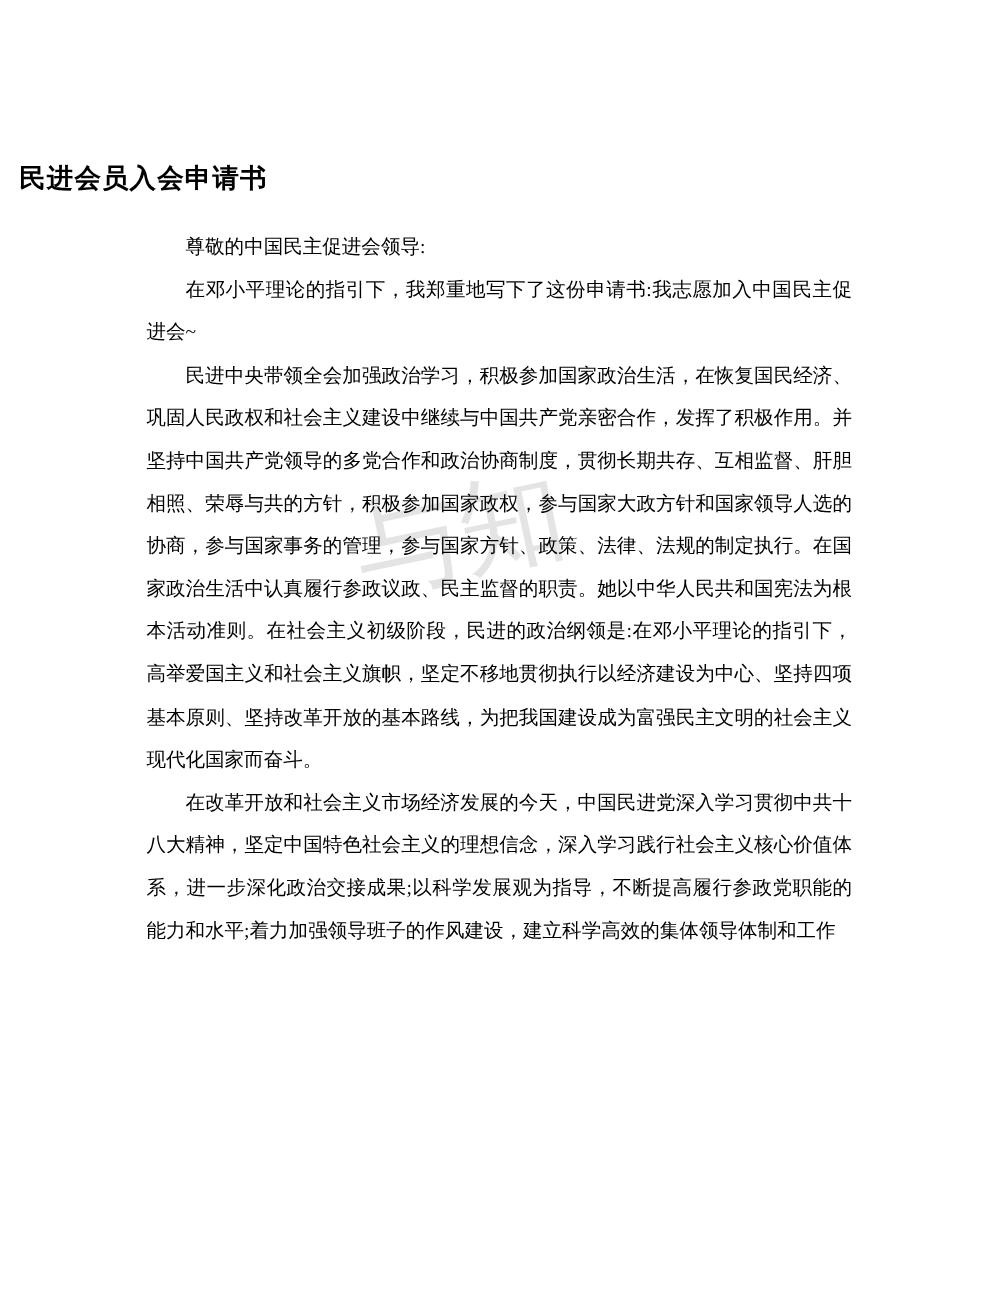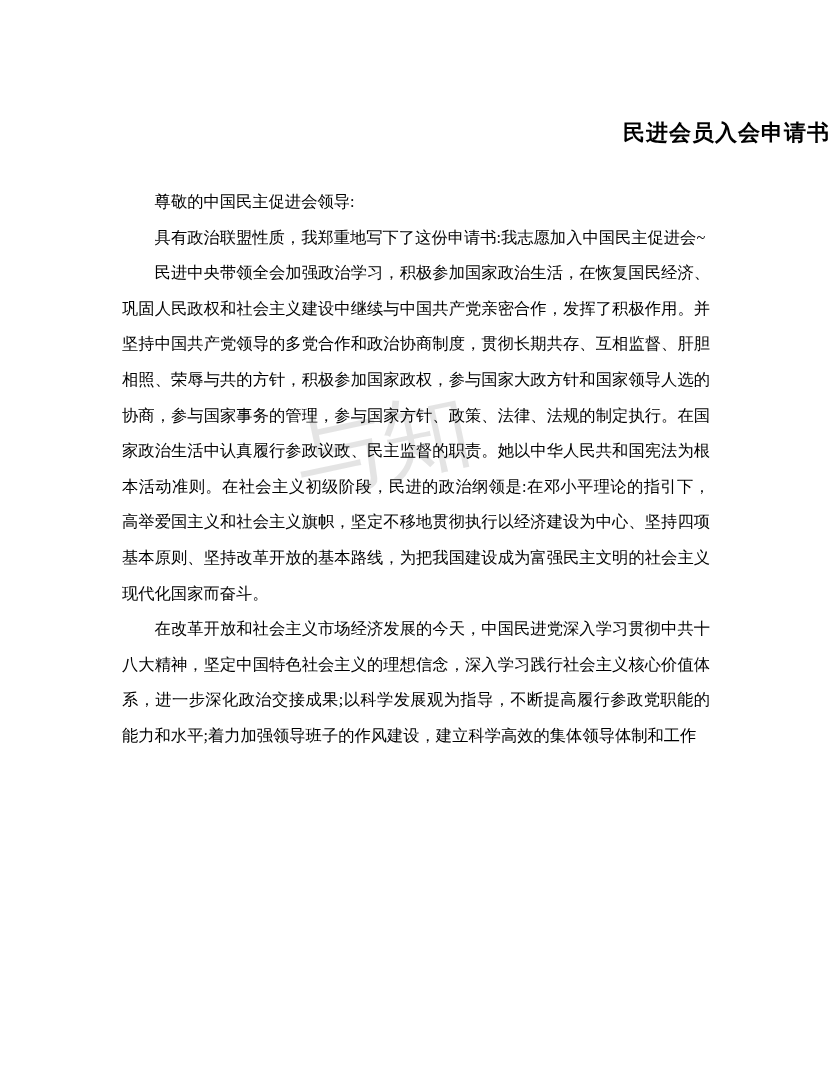--- a/index.html
+++ b/index.html
@@ -26,48 +26,48 @@
     color: #000000;
     opacity: 0.10;
     transform: rotate(-12deg);
     white-space: nowrap;
     pointer-events: none;
     user-select: none;
   }
   .title {
     position: relative;
     z-index: 1;
-    margin: 0;
+    margin: 16px;
     padding-top: 118px;
-    text-align: right;
+    text-align: left;
     font-size: 22px;
     font-weight: bold;
     letter-spacing: 1px;
   }
   .content {
     position: relative;
     z-index: 1;
-    margin: 36px 120px 0 122px;
+    margin: 24px 120px 0 122px;
     font-size: 16.3px;
     line-height: 35.6px;
     text-align: justify;
     text-justify: inter-ideograph;
   }
   .content p {
     margin: 0;
     text-indent: 2em;
   }
 </style>
 </head>
 <body>
 
 <div class="page">
   <div class="watermark">与知</div>
 
   <h1 class="title">民进会员入会申请书</h1>
 
   <div class="content">
     <p>尊敬的中国民主促进会领导:</p>
-    <p>具有政治联盟性质，我郑重地写下了这份申请书:我志愿加入中国民主促进会~</p>
+    <p>在邓小平理论的指引下，我郑重地写下了这份申请书:我志愿加入中国民主促进会~</p>
     <p>民进中央带领全会加强政治学习，积极参加国家政治生活，在恢复国民经济、巩固人民政权和社会主义建设中继续与中国共产党亲密合作，发挥了积极作用。并坚持中国共产党领导的多党合作和政治协商制度，贯彻长期共存、互相监督、肝胆相照、荣辱与共的方针，积极参加国家政权，参与国家大政方针和国家领导人选的协商，参与国家事务的管理，参与国家方针、政策、法律、法规的制定执行。在国家政治生活中认真履行参政议政、民主监督的职责。她以中华人民共和国宪法为根本活动准则。在社会主义初级阶段，民进的政治纲领是:在邓小平理论的指引下，高举爱国主义和社会主义旗帜，坚定不移地贯彻执行以经济建设为中心、坚持四项基本原则、坚持改革开放的基本路线，为把我国建设成为富强民主文明的社会主义现代化国家而奋斗。</p>
     <p>在改革开放和社会主义市场经济发展的今天，中国民进党深入学习贯彻中共十八大精神，坚定中国特色社会主义的理想信念，深入学习践行社会主义核心价值体系，进一步深化政治交接成果;以科学发展观为指导，不断提高履行参政党职能的能力和水平;着力加强领导班子的作风建设，建立科学高效的集体领导体制和工作</p>
   </div>
 </div>
 
 </body></html>

